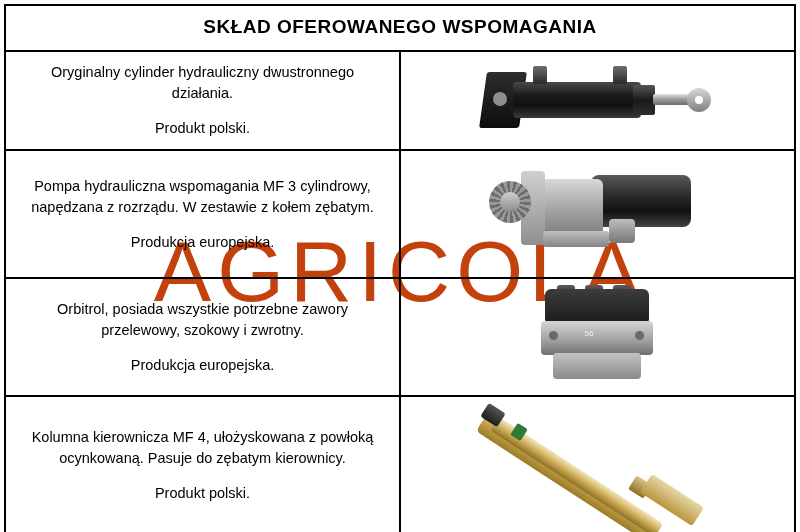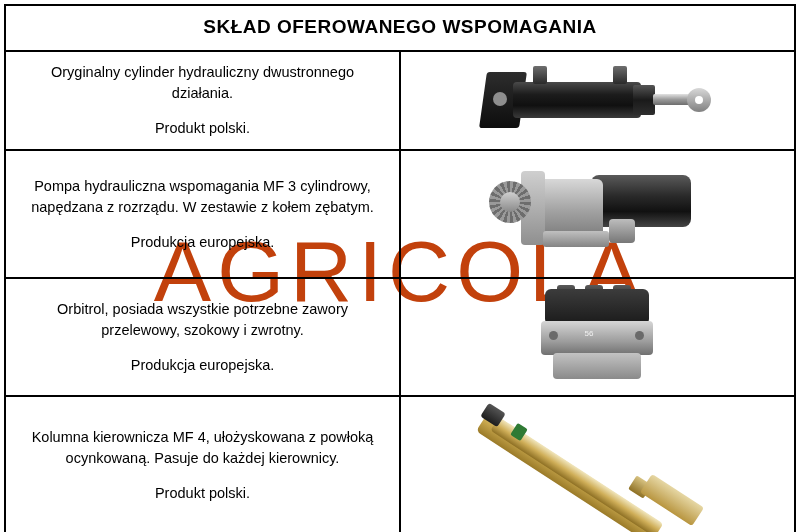--- a/index.html
+++ b/index.html
@@ -440,21 +440,21 @@
             <div class="bolt b2"></div>
             <div class="tag">56</div>
             <div class="bot"></div>
           </div>
         </div>
       </td>
     </tr>
 
     <tr>
       <td class="desc-cell">
-        <p>Kolumna kierownicza MF 4, ułożyskowana z powłoką ocynkowaną. Pasuje do każdej kierownicy.</p>
+        <p>Kolumna kierownicza MF 4, ułożyskowana z powłoką ocynkowaną. Pasuje do zębatym kierownicy.</p>
         <p>Produkt polski.</p>
       </td>
       <td class="img-cell">
         <div class="img-wrap">
           <div class="col">
             <div class="shaft"></div>
             <div class="tube"></div>
             <div class="tip"></div>
             <div class="green"></div>
             <div class="nut"></div>

